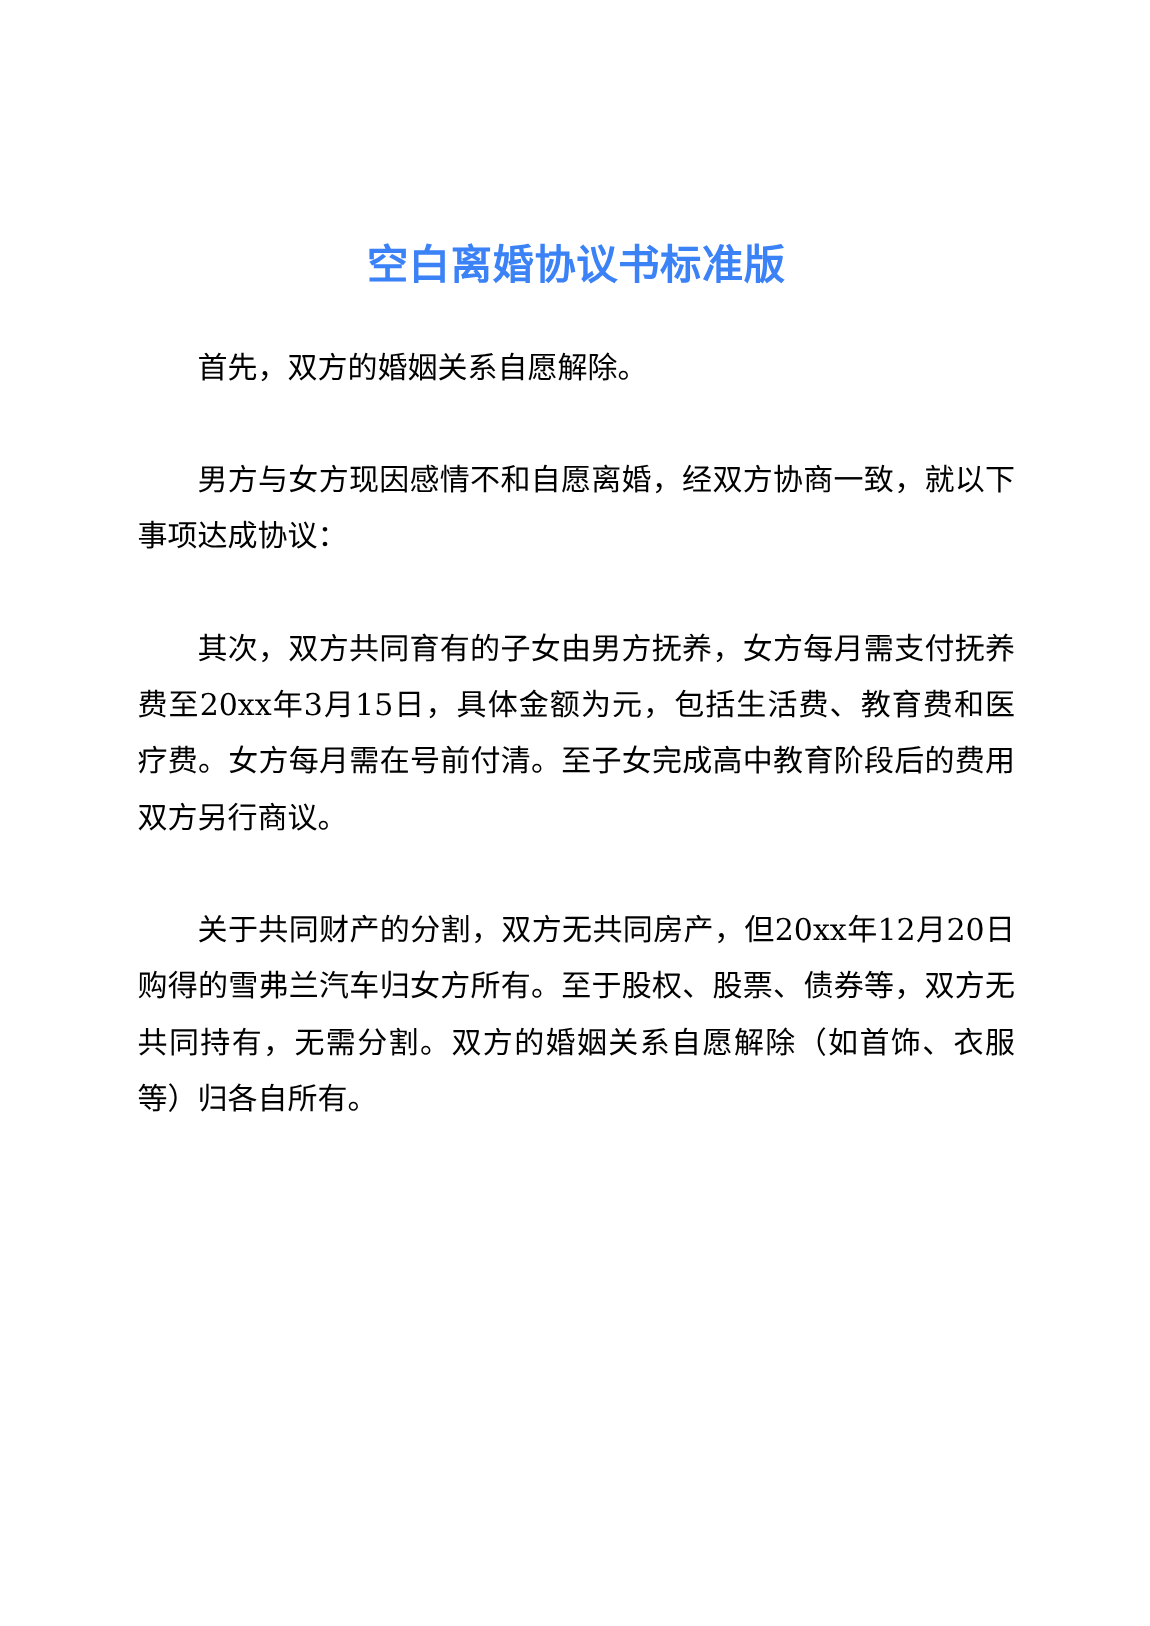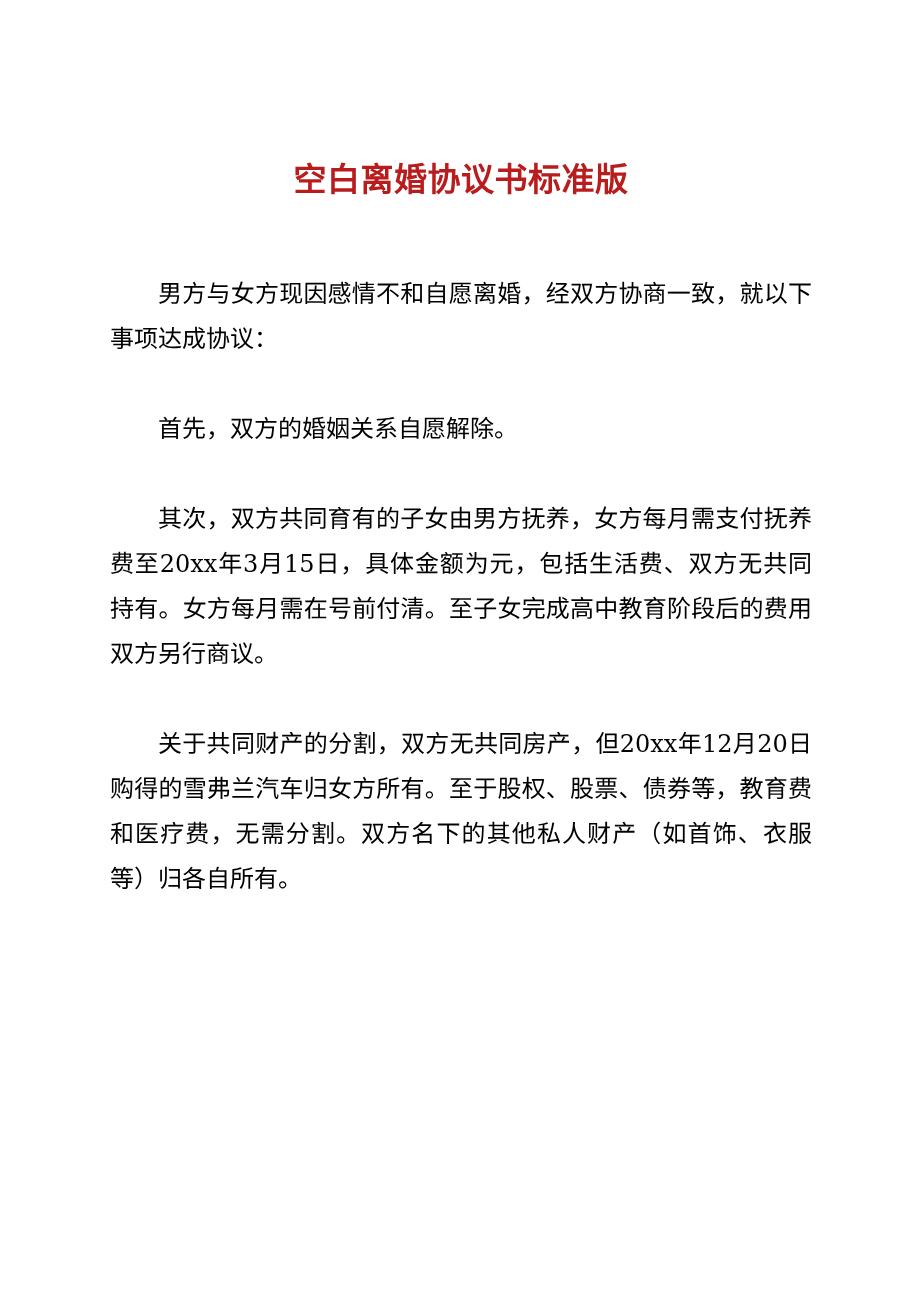--- a/index.html
+++ b/index.html
@@ -17,27 +17,27 @@
     background: #ffffff;
     overflow: hidden;
     box-sizing: border-box;
   }
 
   .doc-title {
     font-family: "DejaVu Sans", "Liberation Sans", sans-serif;
     font-weight: 700;
     font-size: 33px;
     line-height: 40px;
-    color: #b91c1c;
+    color: #3b82f6;
     text-align: center;
     margin: 0;
     padding: 0;
     position: absolute;
     left: 110px;
-    top: 160px;
+    top: 192px;
     width: 702px;
     letter-spacing: 0.5px;
   }
 
   .paragraphs {
     position: absolute;
     left: 110px;
     top: 272px;
     width: 702px;
   }
@@ -61,24 +61,24 @@
 </style>
 </head>
 <body>
 
 <div class="page">
 
   <h1 class="doc-title">空白离婚协议书标准版</h1>
 
   <div class="paragraphs">
 
+    <p class="para">首先，双方的婚姻关系自愿解除。</p>
+
     <p class="para">男方与女方现因感情不和自愿离婚，经双方协商一致，就以下事项达成协议：</p>
 
-    <p class="para">首先，双方的婚姻关系自愿解除。</p>
+    <p class="para">其次，双方共同育有的子女由男方抚养，女方每月需支付抚养费至20xx年3月15日，具体金额为元，包括生活费、教育费和医疗费。女方每月需在号前付清。至子女完成高中教育阶段后的费用双方另行商议。</p>
 
-    <p class="para">其次，双方共同育有的子女由男方抚养，女方每月需支付抚养费至20xx年3月15日，具体金额为元，包括生活费、双方无共同持有。女方每月需在号前付清。至子女完成高中教育阶段后的费用双方另行商议。</p>
-
-    <p class="para">关于共同财产的分割，双方无共同房产，但20xx年12月20日购得的雪弗兰汽车归女方所有。至于股权、股票、债券等，教育费和医疗费，无需分割。双方名下的其他私人财产（如首饰、衣服等）归各自所有。</p>
+    <p class="para">关于共同财产的分割，双方无共同房产，但20xx年12月20日购得的雪弗兰汽车归女方所有。至于股权、股票、债券等，双方无共同持有，无需分割。双方的婚姻关系自愿解除（如首饰、衣服等）归各自所有。</p>
 
 
   </div>
 
 </div>
 
 </body></html>

